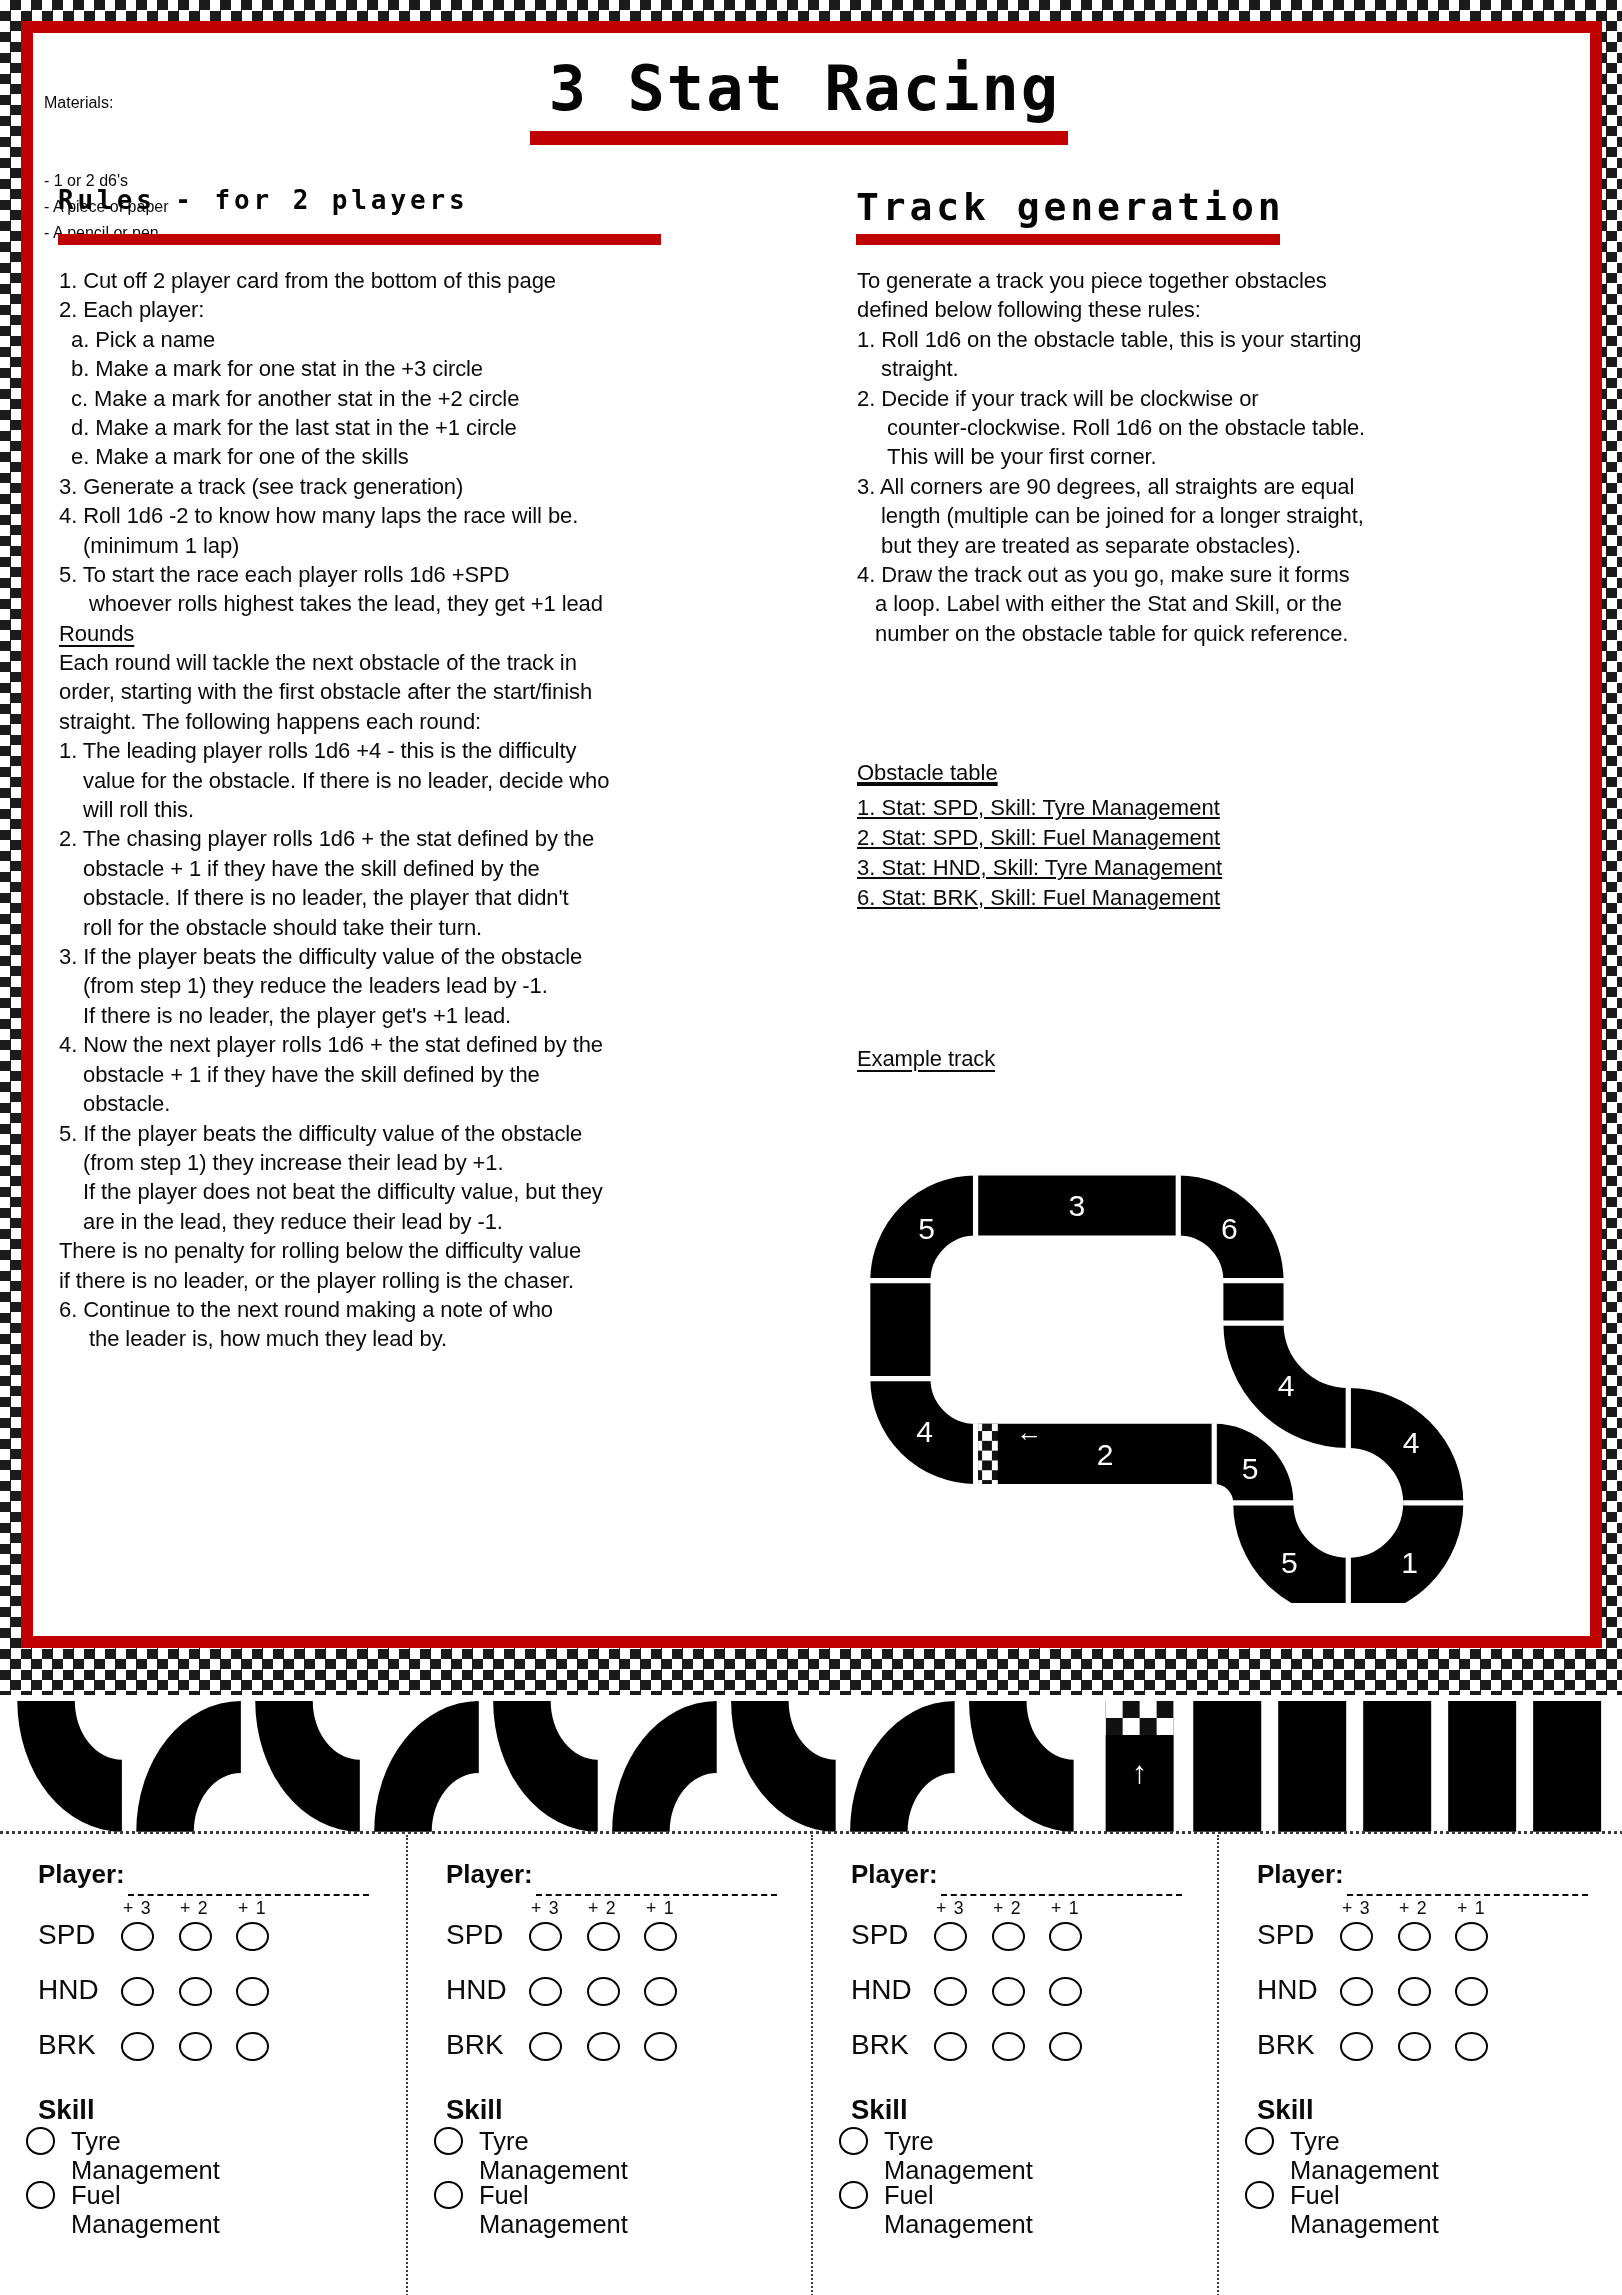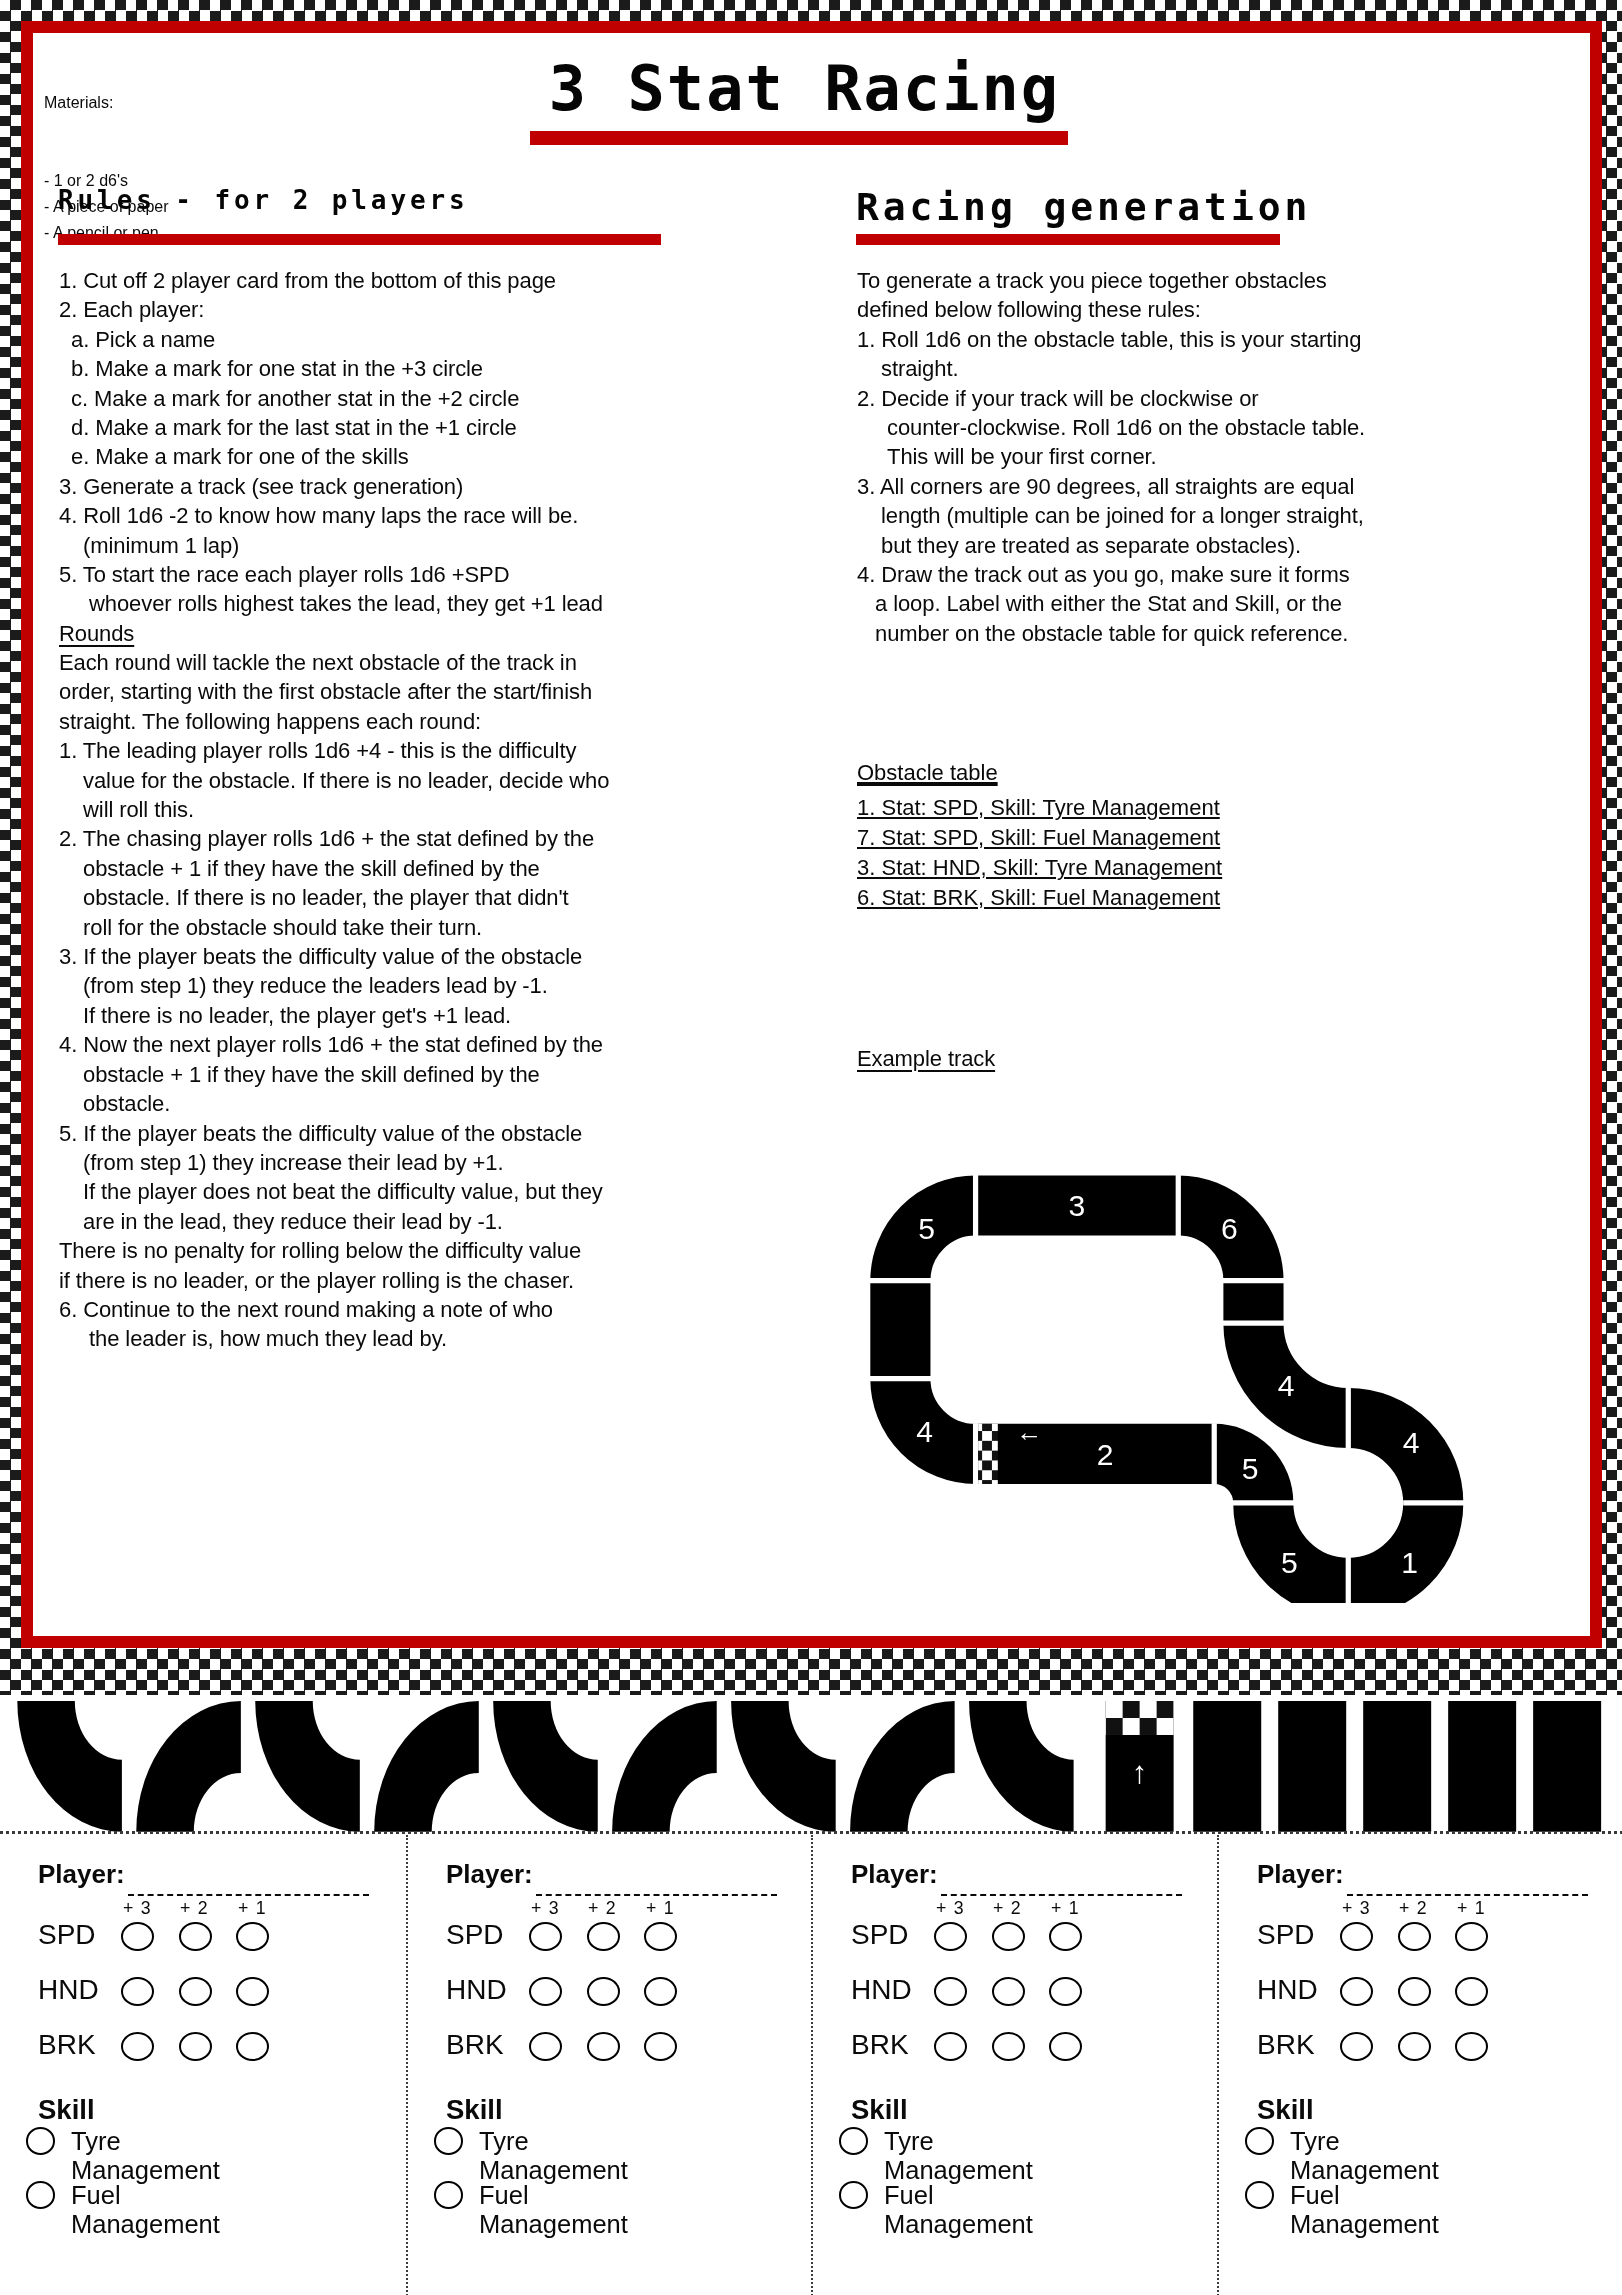--- a/index.html
+++ b/index.html
@@ -67,33 +67,33 @@
 <div class="abs materials">
   <div>Materials:</div>
   <div><div class="line">- 1 or 2 d6's</div><div class="line">- A piece of paper</div><div class="line">- A pencil or pen</div></div>
 </div>
 
 <div class="abs pixel title">3 Stat Racing</div>
 <div class="abs title-underline"></div>
 
 <div class="abs pixel h-rules">Rules - for 2 players</div>
 <div class="abs ul-rules"></div>
-<div class="abs pixel h-track">Racing generation</div>
+<div class="abs pixel h-track">Track generation</div>
 <div class="abs ul-track"></div>
 
 <div class="abs col leftcol1"><div class="line">1. Cut off 2 player card from the bottom of this page</div><div class="line">2. Each player:</div><div class="line">  a. Pick a name</div><div class="line">  b. Make a mark for one stat in the +3 circle</div><div class="line">  c. Make a mark for another stat in the +2 circle</div><div class="line">  d. Make a mark for the last stat in the +1 circle</div><div class="line">  e. Make a mark for one of the skills</div><div class="line">3. Generate a track (see track generation)</div><div class="line">4. Roll 1d6 -2 to know how many laps the race will be.</div><div class="line">    (minimum 1 lap)</div><div class="line">5. To start the race each player rolls 1d6 +SPD</div><div class="line">     whoever rolls highest takes the lead, they get +1 lead</div></div>
 <div class="abs col rounds inline-underline">Rounds</div>
 <div class="abs col leftcol2"><div class="line">Each round will tackle the next obstacle of the track in</div><div class="line">order, starting with the first obstacle after the start/finish</div><div class="line">straight. The following happens each round:</div><div class="line">1. The leading player rolls 1d6 +4 - this is the difficulty</div><div class="line">    value for the obstacle. If there is no leader, decide who</div><div class="line">    will roll this.</div><div class="line">2. The chasing player rolls 1d6 + the stat defined by the</div><div class="line">    obstacle + 1 if they have the skill defined by the</div><div class="line">    obstacle. If there is no leader, the player that didn't</div><div class="line">    roll for the obstacle should take their turn.</div><div class="line">3. If the player beats the difficulty value of the obstacle</div><div class="line">    (from step 1) they reduce the leaders lead by -1.</div><div class="line">    If there is no leader, the player get's +1 lead.</div><div class="line">4. Now the next player rolls 1d6 + the stat defined by the</div><div class="line">    obstacle + 1 if they have the skill defined by the</div><div class="line">    obstacle.</div><div class="line">5. If the player beats the difficulty value of the obstacle</div><div class="line">    (from step 1) they increase their lead by +1.</div><div class="line">    If the player does not beat the difficulty value, but they</div><div class="line">    are in the lead, they reduce their lead by -1.</div><div class="line">There is no penalty for rolling below the difficulty value</div><div class="line">if there is no leader, or the player rolling is the chaser.</div><div class="line">6. Continue to the next round making a note of who</div><div class="line">     the leader is, how much they lead by.</div></div>
 
 <div class="abs col rightintro"><div class="line">To generate a track you piece together obstacles</div><div class="line">defined below following these rules:</div><div class="line">1. Roll 1d6 on the obstacle table, this is your starting</div><div class="line">    straight.</div><div class="line">2. Decide if your track will be clockwise or</div><div class="line">     counter-clockwise. Roll 1d6 on the obstacle table.</div><div class="line">     This will be your first corner.</div><div class="line">3. All corners are 90 degrees, all straights are equal</div><div class="line">    length (multiple can be joined for a longer straight,</div><div class="line">    but they are treated as separate obstacles).</div><div class="line">4. Draw the track out as you go, make sure it forms</div><div class="line">   a loop. Label with either the Stat and Skill, or the</div><div class="line">   number on the obstacle table for quick reference.</div></div>
 <div class="abs obstacle-block">
   <span class="inline-underline">Obstacle table</span>
   <div class="obstacle-items">
       <div class="line">1. Stat: SPD, Skill: Tyre Management</div>
-      <div class="line">7. Stat: SPD, Skill: Fuel Management</div>
+      <div class="line">2. Stat: SPD, Skill: Fuel Management</div>
       <div class="line">3. Stat: HND, Skill: Tyre Management</div>
       <div class="line">6. Stat: BRK, Skill: Fuel Management</div>
     </div>
 </div>
 <div class="abs col example-heading inline-underline">Example track</div>
 
 <svg class="abs" style="left:864px;top:1127px" width="707" height="476" viewBox="0 0 1080 728">
   <defs>
     <pattern id="chk2" width="30" height="30" patternUnits="userSpaceOnUse">
       <rect width="30" height="30" fill="#fff"></rect>

